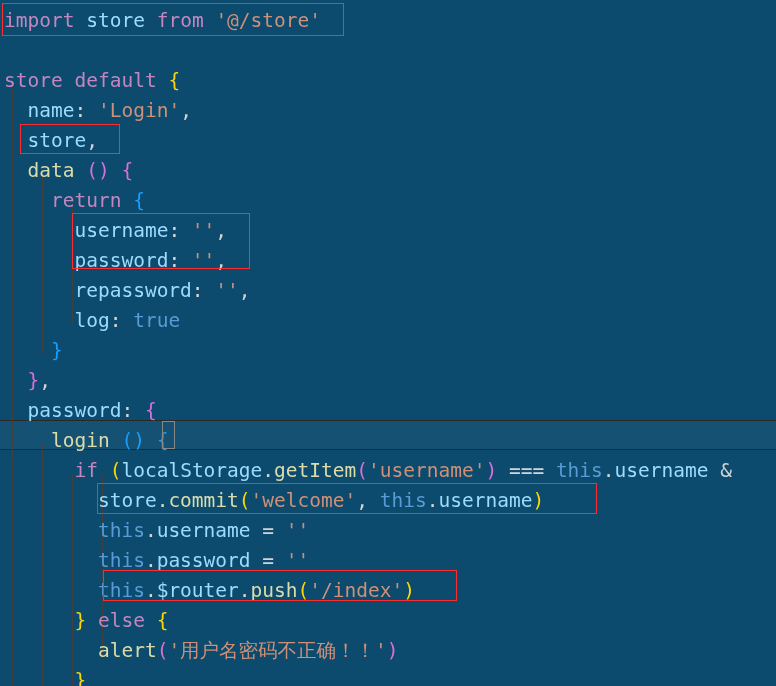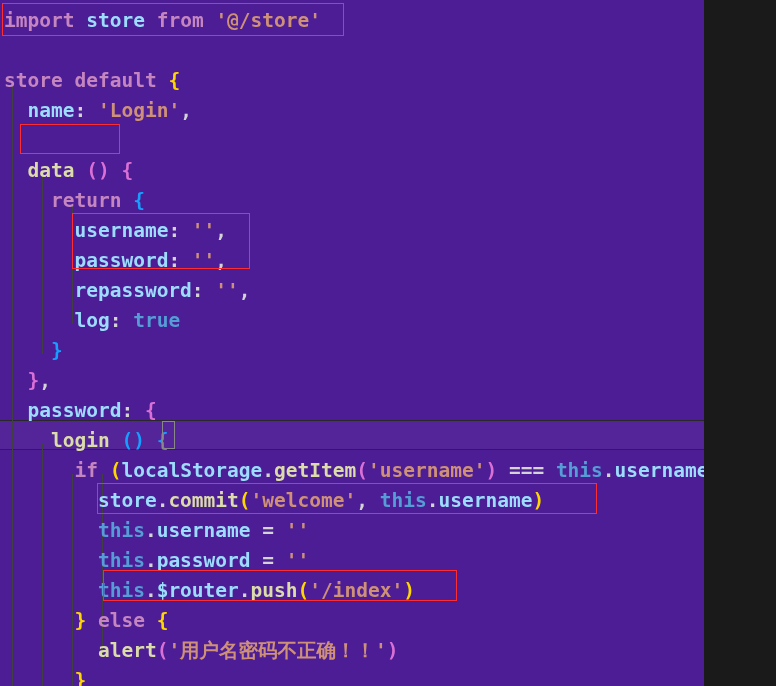--- a/index.html
+++ b/index.html
@@ -2,28 +2,27 @@
 <html><head>
 <meta charset="utf-8">
 <style>
   html, body {
     margin: 0;
     padding: 0;
     background: #1a1a1a;
   }
   #editor {
     position: relative;
-    width: 704px;
+    width: 776px;
     height: 686px;
-    background: #4c1d95;
+    background: #0c4a6e;
     overflow: hidden;
     font-family: "DejaVu Sans Mono", "Liberation Mono", monospace;
     font-size: 19.5px;
     line-height: 30px;
-    font-weight: bold;
   }
   .code-layer {
     position: absolute;
     left: 0; top: 0;
     width: 776px;
     height: 686px;
     z-index: 3;
   }
   .line {
     position: absolute;
@@ -104,20 +103,21 @@
   <div class="code-layer">
 
     <div class="line" style="top:6px;"><span class="txt"><span class="kw">import</span><span class="punc"> </span><span class="var">store</span><span class="punc"> </span><span class="kw">from</span><span class="punc"> </span><span class="str">'@/store'</span></span></div>
 
     <div class="line" style="top:36px;"><span class="txt"> </span></div>
 
     <div class="line" style="top:66px;"><span class="txt"><span class="kw">store</span><span class="punc"> </span><span class="kw">default</span><span class="punc"> </span><span class="br0">{</span></span></div>
 
     <div class="line" style="top:96px;"><span class="txt">  <span class="var">name</span><span class="punc">: </span><span class="str">'Login'</span><span class="punc">,</span></span></div>
 
+    <div class="line" style="top:126px;"><span class="txt">  <span class="var">store</span><span class="punc">,</span></span></div>
 
     <div class="line" style="top:156px;"><span class="txt">  <span class="fn">data</span><span class="punc"> </span><span class="br1">()</span><span class="punc"> </span><span class="br1">{</span></span></div>
 
     <div class="line" style="top:216px;"><span class="txt">      <span class="var">username</span><span class="punc">: </span><span class="str">''</span><span class="punc">,</span></span></div>
 
     <div class="line" style="top:186px;"><span class="txt">    <span class="kw">return</span><span class="punc"> </span><span class="br2">{</span></span></div>
 
     <div class="line" style="top:246px;"><span class="txt">      <span class="var">password</span><span class="punc">: </span><span class="str">''</span><span class="punc">,</span></span></div>
 
     <div class="line" style="top:276px;"><span class="txt">      <span class="var">repassword</span><span class="punc">: </span><span class="str">''</span><span class="punc">,</span></span></div>

